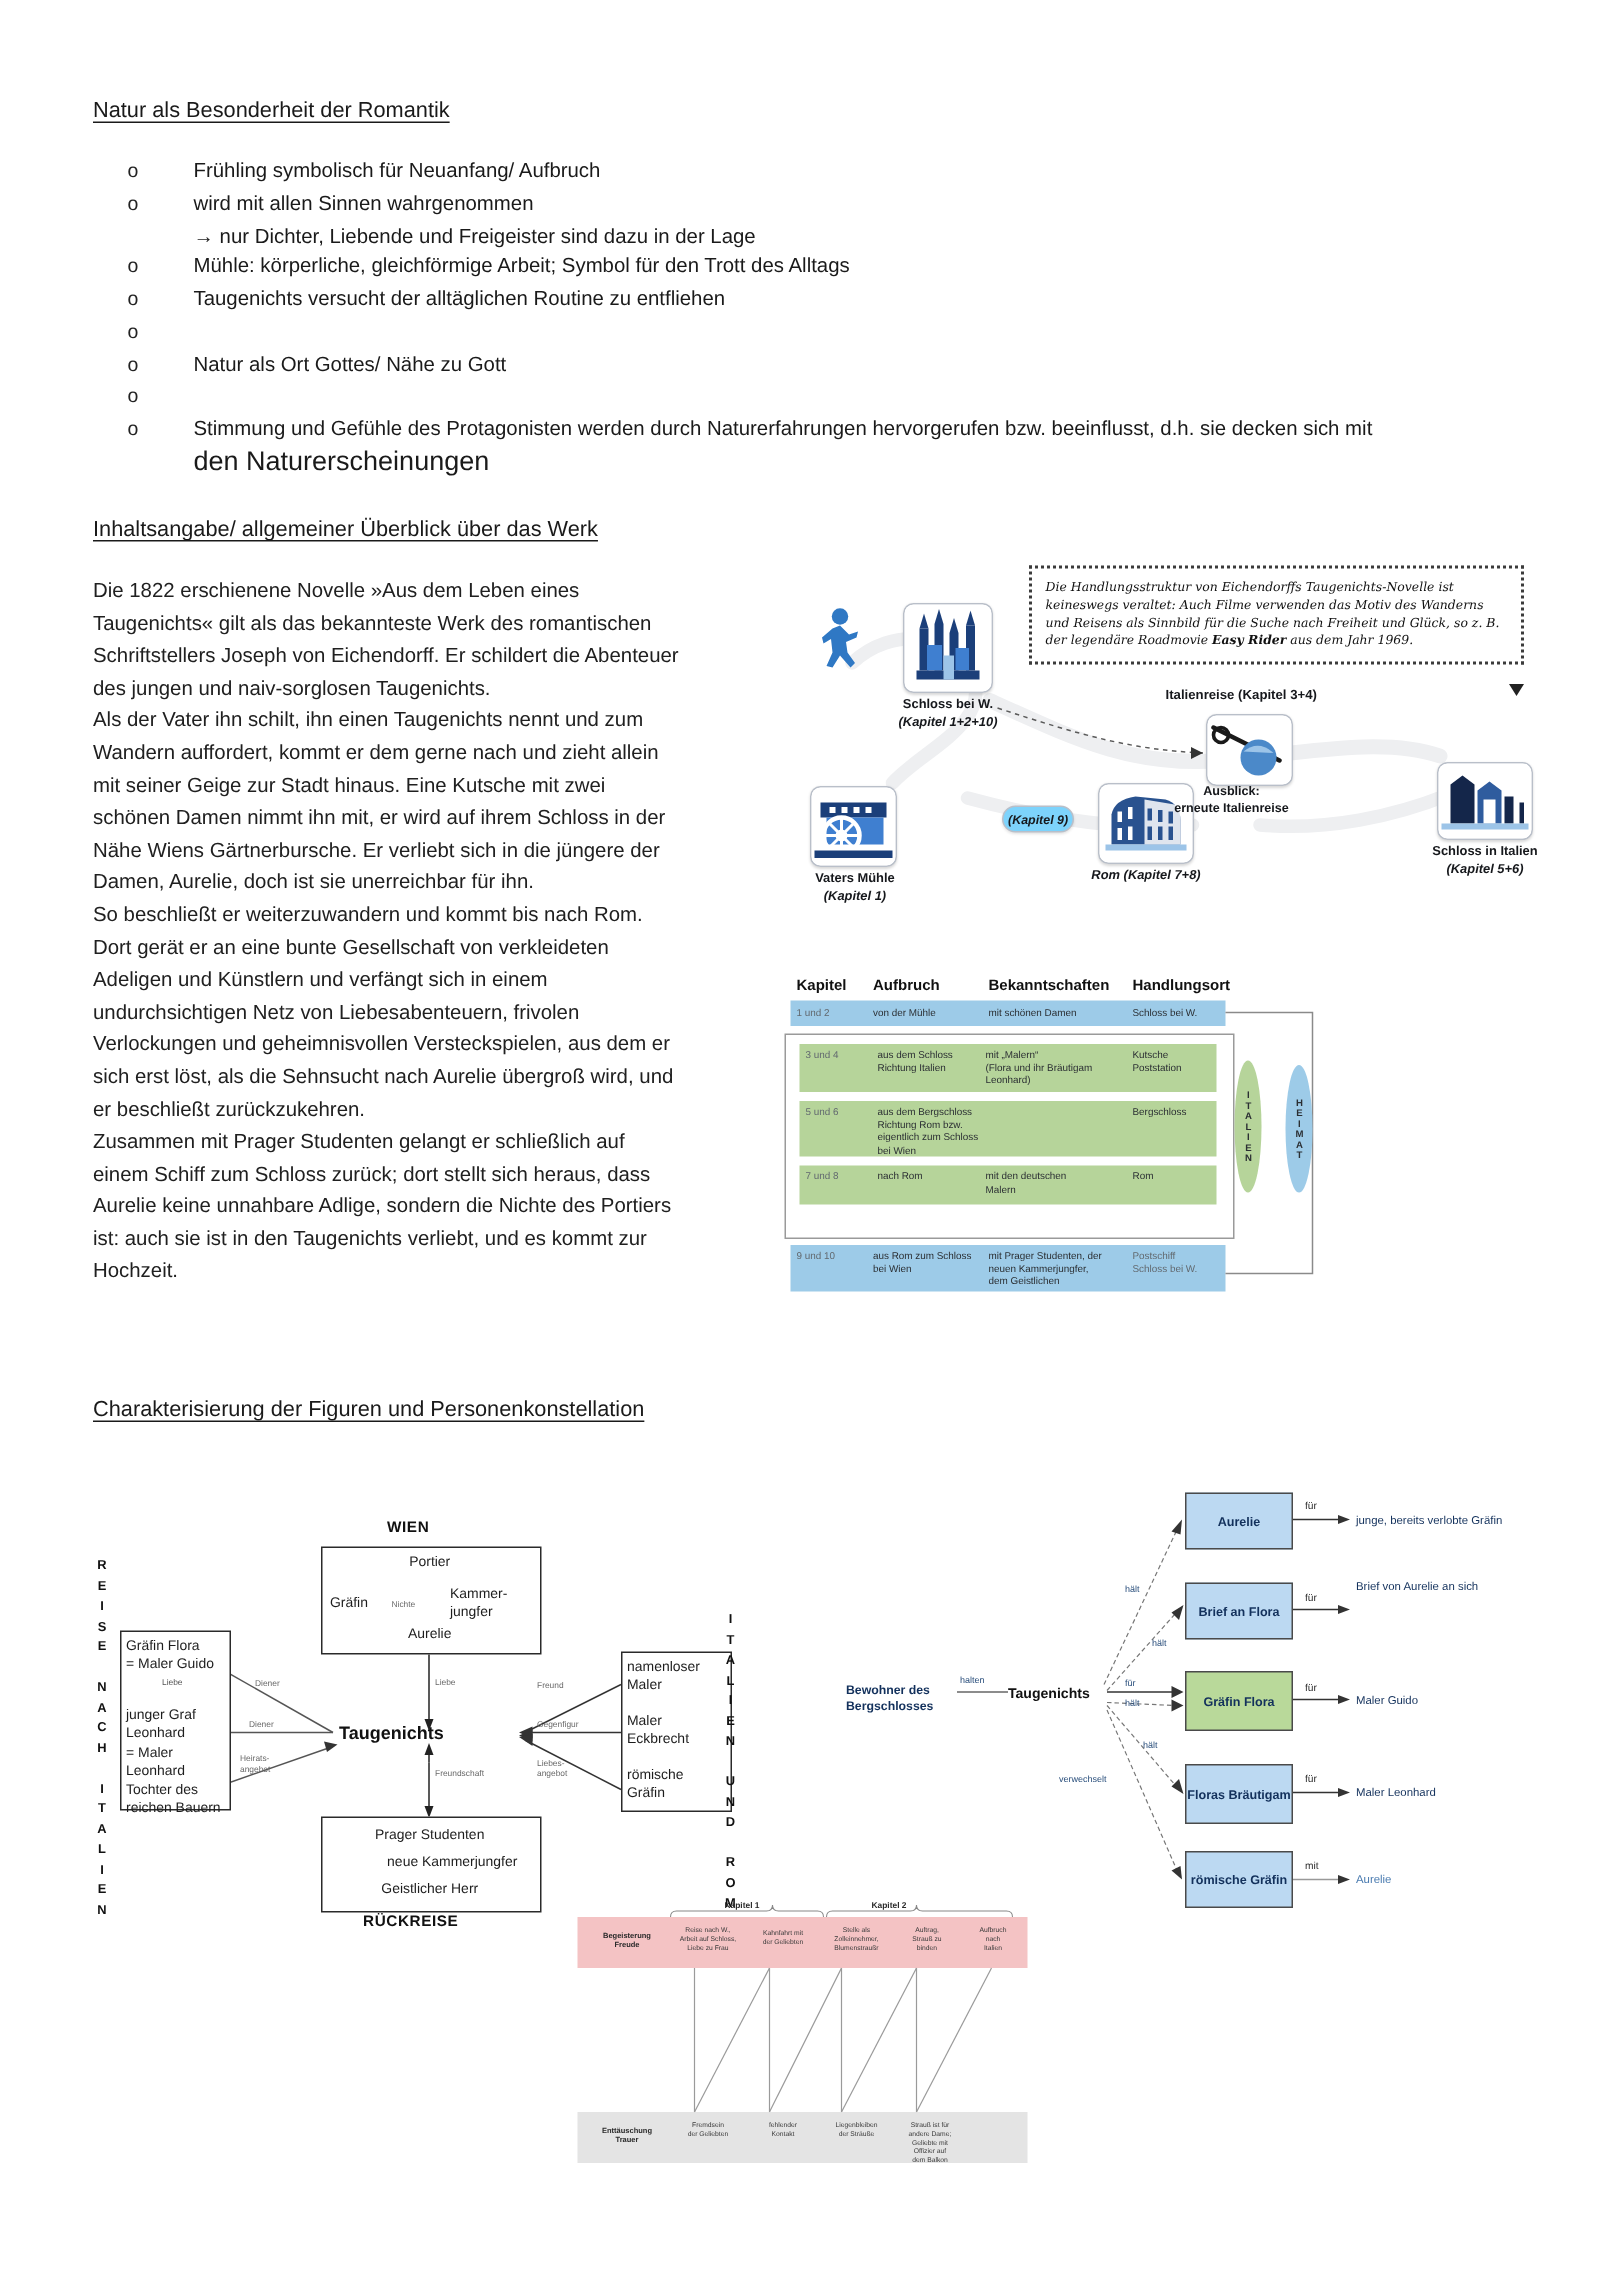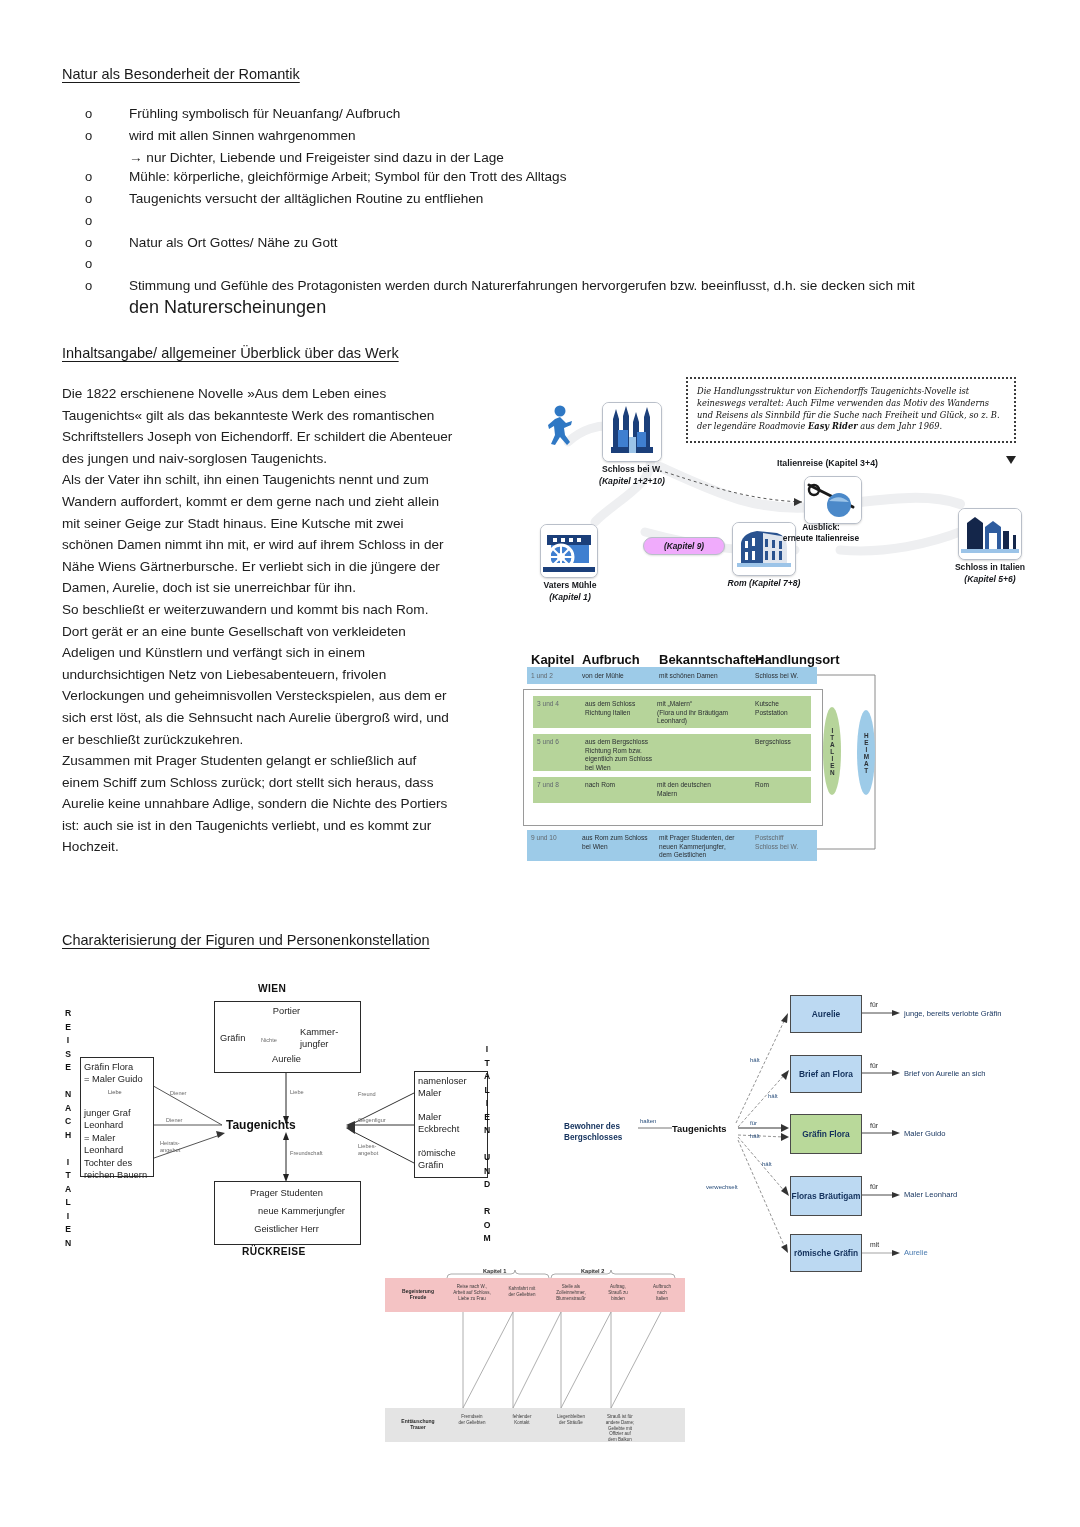--- a/index.html
+++ b/index.html
@@ -76,38 +76,39 @@
   .map-label{
     position:absolute;
     text-align:center;
     font-size:8.6px;line-height:11.5px;
     font-weight:700;color:#16181c;
     white-space:nowrap;
   }
   .map-sub{font-weight:700;font-style:italic;text-align:center;}
   .pill{
     position:absolute;
-    border:1px solid #b9bfc9;border-radius:9px;background:#f0abfc;
+    border:1px solid #b9bfc9;border-radius:9px;background:#7dd3fc;
     font-size:8.3px;font-style:italic;font-weight:700;
-    padding:3px 20px;color:#16181c;white-space:nowrap;
+    padding:3px 3px;color:#16181c;white-space:nowrap;
     box-shadow:0 1px 2px rgba(0,0,0,.12);
+    margin-left:25px;
   }
   .cap-head{
     position:absolute;font-size:8.8px;font-weight:700;color:#16181c;
     white-space:nowrap;
   }
   .small-note{
     position:absolute;font-size:8.4px;font-weight:700;color:#16181c;
     text-align:center;line-height:11px;white-space:nowrap;
   }
 
   
   .chaptable{position:absolute;left:527px;top:652px;width:360px;height:235px;}
   .ct-head{
-    position:absolute;font-size:13px;font-weight:700;color:#111;white-space:nowrap;
+    position:absolute;font-size:10px;font-weight:700;color:#111;white-space:nowrap;
   }
   .ct-row{position:absolute;box-sizing:border-box;}
   .ct-row.blue{background:#9dcbe8;}
   .ct-row.green{background:#b6d49a;}
   .ct-cell{
     position:absolute;font-size:6.6px;line-height:8.6px;color:#2b2f33;
   }
   .ct-cell.dim{color:#62696f;}
   .ct-outline{
     position:absolute;border:1px solid #9a9a9a;background:transparent;
@@ -116,21 +117,21 @@
     position:absolute;border-radius:50%;
     display:flex;align-items:center;justify-content:center;
     font-size:6.4px;font-weight:700;letter-spacing:0;
     line-height:7.6px;color:#2b2f33;text-align:center;
   }
   .ct-ellipse.green{background:#b6d49a;}
   .ct-ellipse.blue{background:#9dcbe8;}
   .ct-ellipse span{writing-mode:vertical-rl;text-orientation:upright;}
 
   
-  .pk{position:absolute;left:62px;top:985px;width:460px;height:280px;text-decoration:underline;}
+  .pk{position:absolute;left:62px;top:1015px;width:460px;height:280px;text-decoration:underline;}
   .pk-box{position:absolute;border:1px solid #2a2a2a;background:#fff;}
   .pk-text{
     position:absolute;font-size:9.3px;line-height:12.4px;color:#1d1d1d;
     white-space:pre-line;
   }
   .pk-text.center{text-align:center;}
   .pk-title{
     position:absolute;font-size:10.2px;font-weight:700;color:#111;
     letter-spacing:.4px;white-space:nowrap;
   }
@@ -562,21 +563,21 @@
 
     <div class="rel-box hl-blue" style="left:290px;top:10px;width:70px;height:36px;">Aurelie</div>
     <div class="rel-edgelabel" style="left:250px;top:72px;">hält</div>
     <div class="rel-small" style="left:370px;top:16px;">für</div>
     <div class="rel-target" style="left:404px;top:24px;">junge, bereits verlobte Gräfin</div>
 
     <div class="rel-box hl-blue" style="left:290px;top:70px;width:70px;height:36px;">Brief an
 Flora</div>
     <div class="rel-edgelabel" style="left:268px;top:108px;">hält</div>
     <div class="rel-small" style="left:370px;top:77px;">für</div>
-    <div class="rel-target" style="left:404px;top:84px;text-align:center;">Brief von Aurelie an sich</div>
+    <div class="rel-target" style="left:404px;top:68px;text-align:center;">Brief von Aurelie an sich</div>
 
     <div class="rel-box hl-green" style="left:290px;top:129px;width:70px;height:38px;">Gräfin
 Flora</div>
     <div class="rel-edgelabel" style="left:250px;top:135px;">für</div>
     <div class="rel-edgelabel" style="left:250px;top:148px;">hält</div>
     <div class="rel-small" style="left:370px;top:137px;">für</div>
     <div class="rel-target" style="left:404px;top:144px;">Maler Guido</div>
 
     <div class="rel-box hl-blue" style="left:290px;top:191px;width:70px;height:38px;">Floras
 Bräutigam</div>

